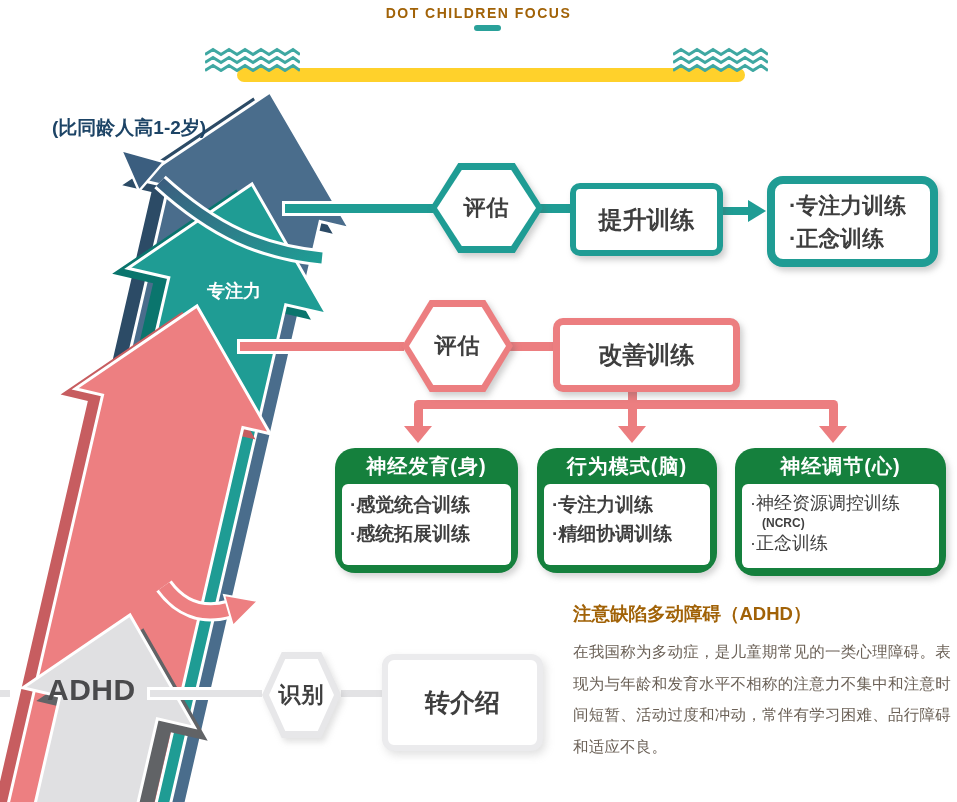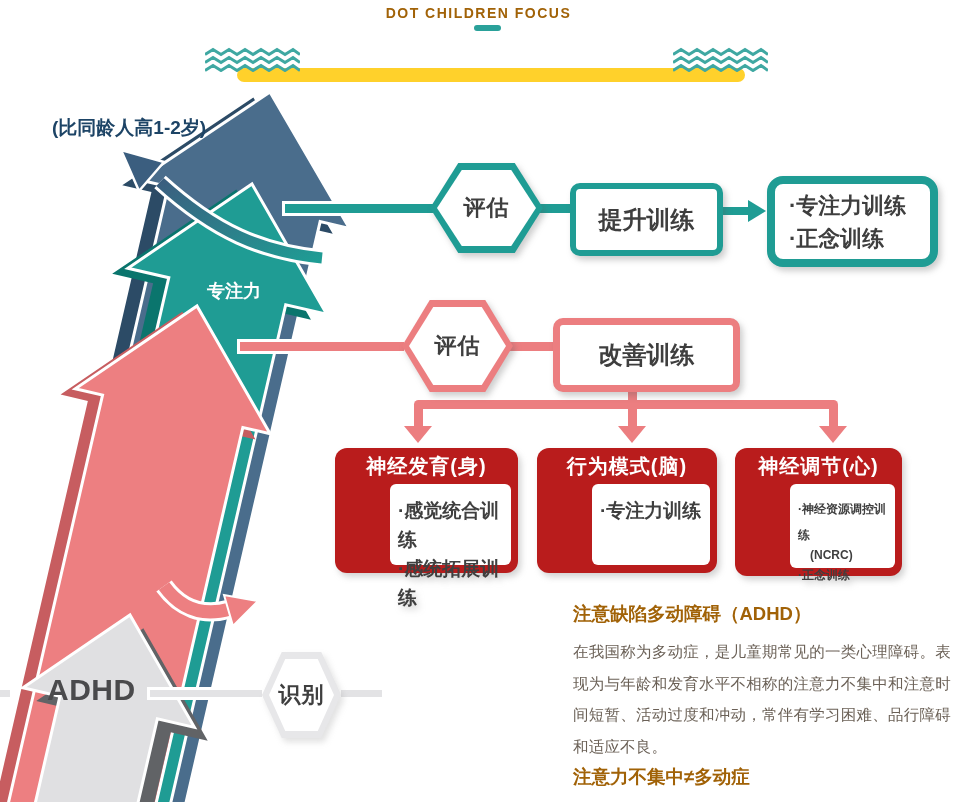--- a/index.html
+++ b/index.html
@@ -23,28 +23,28 @@
        clip-path:polygon(25% 0,75% 0,100% 50%,75% 100%,25% 100%,0% 50%);}
   .hex-inner{position:absolute;inset:7px;background:#ffffff;
        clip-path:polygon(25% 0,75% 0,100% 50%,75% 100%,25% 100%,0% 50%);}
   .hex-label{position:absolute;inset:0;display:flex;align-items:center;justify-content:center;
        font-size:22px;font-weight:bold;color:#3f3f3f;letter-spacing:1px;}
   .flow-box{position:absolute;background:#ffffff;z-index:3;display:flex;align-items:center;
        justify-content:center;font-weight:bold;color:#3e3e3e;
        filter:drop-shadow(3px 4px 3px rgba(90,90,90,.30));}
   .tri{position:absolute;width:0;height:0;z-index:2;}
   
-  .cat-box{position:absolute;background:#b91c1c;border-radius:12px;z-index:3;
+  .cat-box{position:absolute;background:#15803d;border-radius:20px;z-index:3;
        filter:drop-shadow(3px 4px 3px rgba(110,110,110,.30));}
   .cat-head{position:absolute;left:0;right:0;top:0;height:36px;line-height:37px;text-align:center;
        color:#ffffff;font-size:20px;font-weight:bold;letter-spacing:1px;}
   .cat-body{position:absolute;left:7px;right:7px;top:36px;bottom:8px;background:#ffffff;
-       border-radius:6px;padding:12px 4px 0 8px;box-sizing:border-box;margin-left:48px;}
+       border-radius:6px;padding:6px 4px 0 8px;box-sizing:border-box;}
   .cat-item{font-size:19px;line-height:29px;font-weight:bold;color:#3f3f3f;}
-  .cat-item-sm{font-size:12px;line-height:26px;font-weight:bold;color:#3f3f3f;}
+  .cat-item-sm{font-size:18px;line-height:26px;font-weight:normal;color:#3f3f3f;}
   .ncrc{font-size:12px;line-height:14px;font-weight:bold;color:#3f3f3f;padding-left:12px;}
   
   .arrow-label{position:absolute;color:#ffffff;font-weight:bold;text-align:center;z-index:2;}
   
   .info-h{left:573px;width:376px;font-size:18.5px;font-weight:bold;color:#a16207;z-index:2;}
   .info-p{left:573px;top:636px;width:378px;font-size:15.5px;line-height:31.6px;color:#6b6157;
           text-align:justify;letter-spacing:.2px;z-index:2;}
   .note-high{left:52px;top:115px;font-size:19px;font-weight:bold;color:#1d4466;z-index:2;}
   .note-low{left:272px;top:590px;font-size:22px;font-weight:bold;color:#ec7278;z-index:2;}
   .adhd-label{left:47px;top:673px;font-size:30px;font-weight:bold;color:#4a4a4c;
@@ -162,37 +162,40 @@
     <div class="cat-head">神经发育(身)</div>
     <div class="cat-body">
       <div class="cat-item">·感觉统合训练</div>
       <div class="cat-item">·感统拓展训练</div>
     </div>
   </div>
   <div class="cat-box" style="left:537px;top:448px;width:180px;height:125px;">
     <div class="cat-head">行为模式(脑)</div>
     <div class="cat-body">
       <div class="cat-item">·专注力训练</div>
+      <div class="cat-item">·精细协调训练</div>
     </div>
   </div>
-  <div class="cat-box" style="left:735px;top:448px;width:167px;height:128px;">
+  <div class="cat-box" style="left:735px;top:448px;width:211px;height:128px;">
     <div class="cat-head">神经调节(心)</div>
     <div class="cat-body">
       <div class="cat-item-sm">·神经资源调控训练</div>
       <div class="ncrc">(NCRC)</div>
       <div class="cat-item-sm">·正念训练</div>
     </div>
   </div>
 
   <div class="line" style="left:0;top:690px;width:10px;height:7px;background:#e3e3e5;"></div>
   <div class="line halo" style="left:150px;top:690px;width:112px;height:7px;background:#e3e3e5;"></div>
   <div class="hexwrap" style="left:262px;top:652px;width:79px;height:86px;filter:drop-shadow(3px 4px 3px rgba(120,120,120,.22));">
     <div class="hex" style="background:#e7e7e9;"></div>
     <div class="hex-inner"></div>
     <div class="hex-label">识别</div>
   </div>
   <div class="line" style="left:341px;top:690px;width:41px;height:7px;background:#e3e3e5;"></div>
+  <div class="flow-box" style="left:382px;top:654px;width:149px;height:85px;border:6px solid #ebebed;border-radius:12px;font-size:25px;filter:drop-shadow(3px 4px 4px rgba(120,120,120,.22));">
+    <span>转介绍</span>
+  </div>
 
   <div class="abs info-h" style="top:601px;">注意缺陷多动障碍（ADHD）</div>
   <div class="abs info-p">在我国称为多动症，是儿童期常见的一类心理障碍。表现为与年龄和发育水平不相称的注意力不集中和注意时间短暂、活动过度和冲动，常伴有学习困难、品行障碍和适应不良。</div>
-  <div class="abs info-h" style="top:764px;">注意力不集中≠多动症</div>
 
 </div>
 
 </body></html>

